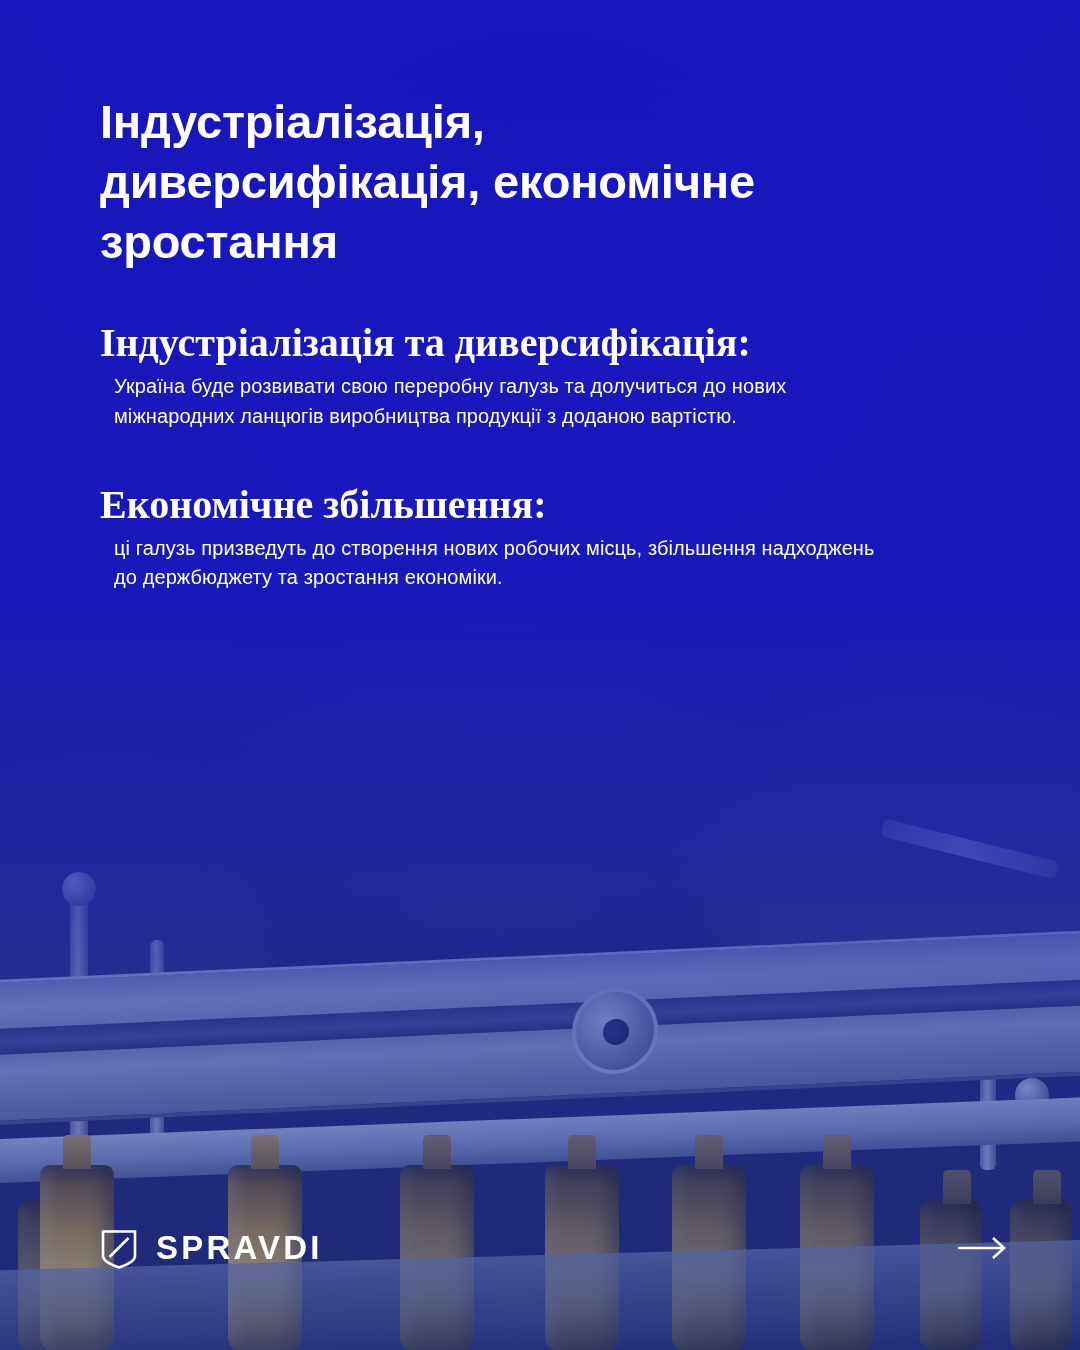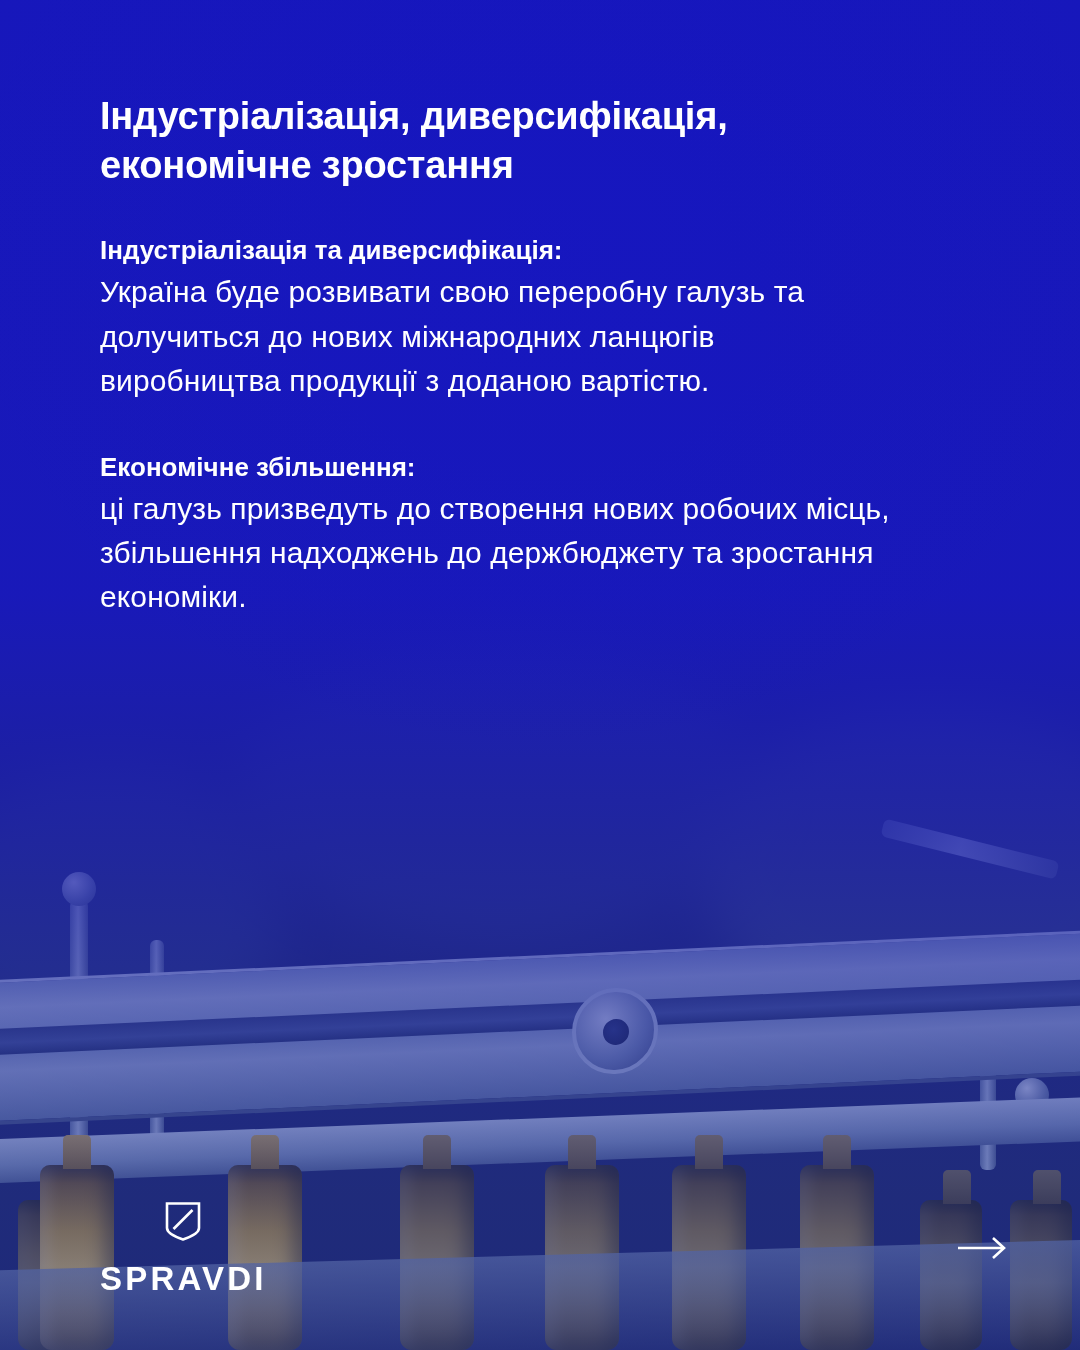--- a/index.html
+++ b/index.html
@@ -149,61 +149,62 @@
   
   .content {
     position: absolute;
     left: 100px;
     top: 92px;
     width: 880px;
     color: #ffffff;
   }
 
   .headline {
-    font-size: 38px;
+    font-size: 47px;
     line-height: 1.28;
     font-weight: 700;
     letter-spacing: -0.2px;
     margin-bottom: 44px;
     max-width: 680px;
   }
 
   .block { margin-bottom: 46px; max-width: 790px; }
 
   .block-title {
-    font-size: 26px;
+    font-size: 40px;
     font-weight: 700;
     line-height: 1.35;
     margin-bottom: 2px;
+    font-family: Liberation Serif, serif;
   }
 
   .block-body {
-    font-size: 30px;
+    font-size: 20px;
     font-weight: 400;
     line-height: 1.48;
     letter-spacing: .1px;
+    margin-left: 14px;
   }
 
   
   .footer {
     position: absolute;
     left: 100px;
     right: 72px;
     bottom: 78px;
     height: 48px;
     display: flex;
     align-items: center;
     justify-content: space-between;
   }
 
   .brand {
     display: flex;
     align-items: center;
     gap: 18px;
-    flex-direction: column;
   }
 
   .brand-mark {
     width: 38px;
     height: 44px;
     display: block;
   }
 
   .brand-name {
     color: #fff;

